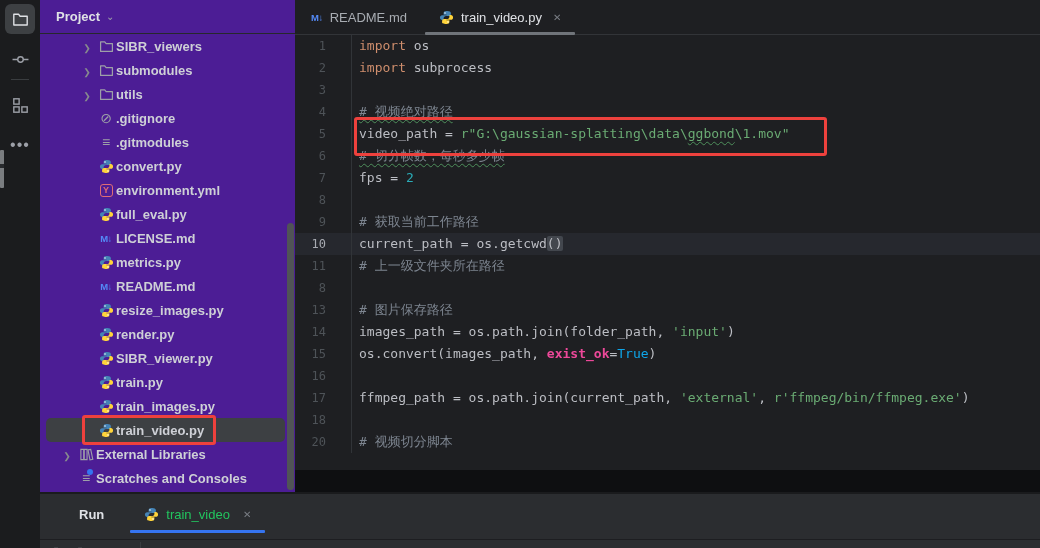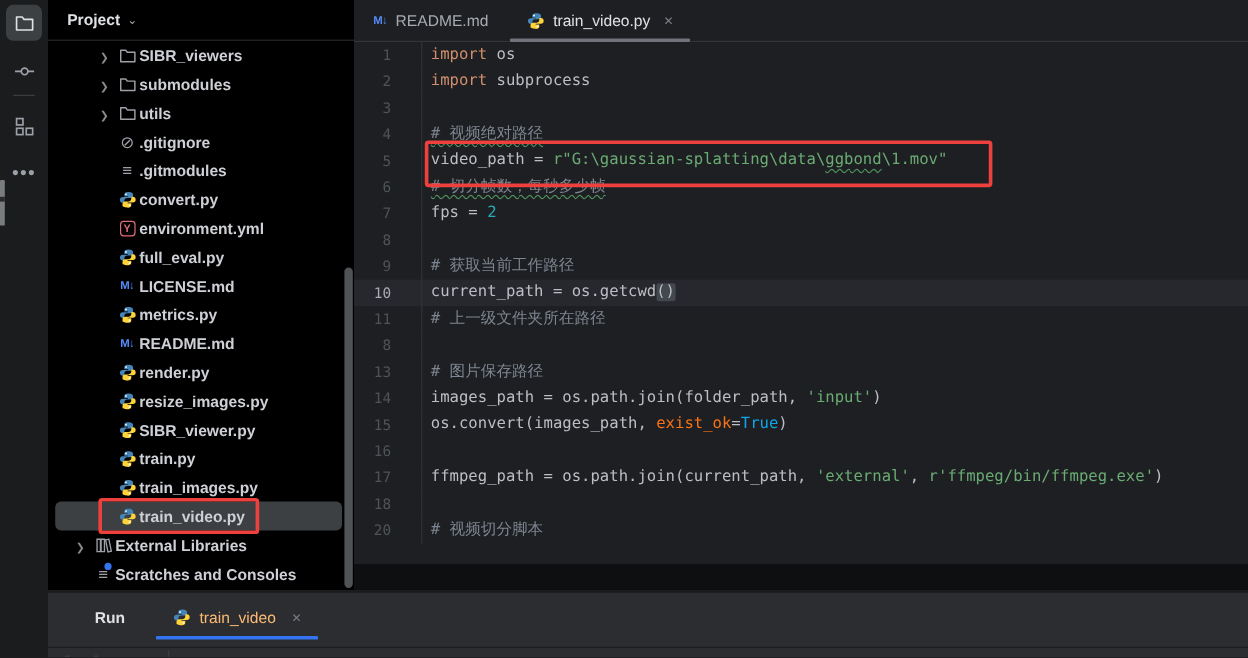--- a/index.html
+++ b/index.html
@@ -13,21 +13,21 @@
   .activity-bar { position:absolute; left:0; top:0; width:40px; height:548px; background:#1b1c1e; }
   .ab-btn { position:absolute; left:5px; width:30px; height:30px; border-radius:6px;
             display:flex; align-items:center; justify-content:center; color:#9da0a8; }
   .ab-btn.active { background:#3d4043; color:#dfe1e5; }
   .ab-divider { position:absolute; left:11px; width:18px; height:1px; background:#3a3d40; }
   .ab-more { font-size:16px; letter-spacing:1px; color:#9da0a8; }
   .artifact { position:absolute; left:0; top:150px; width:4px; height:38px; background:#8b8e92;
               border-radius:1px; opacity:.85; }
   .artifact::after { content:""; position:absolute; left:0; top:14px; width:4px; height:4px; background:#2b2d30; }
   
-  .project-panel { position:absolute; left:40px; top:0; width:255px; height:492px; background:#000000; overflow:hidden; }
+  .project-panel { position:absolute; left:40px; top:0; width:255px; height:492px; background:#4c1d95; overflow:hidden; }
   .pp-header { height:34px; display:flex; align-items:center; padding-left:16px; gap:6px;
                border-bottom:1px solid #26282b; }
   .pp-title { font-weight:bold; color:#dfe1e5; }
   .pp-chev { color:#9da0a8; font-size:10px; }
   .tree { position:absolute; top:34px; left:0; right:0; }
   .tree-row { height:24px; display:flex; align-items:center; cursor:default; }
   .tree-row.selected { background:#3d4043; border-radius:5px; margin:0 10px 0 6px; }
   .tree-row.selected .pad-fix { margin-left:-6px; }
   .chev-slot { width:18px; text-align:center; flex:none; }
   .chev { color:#87898e; font-size:9px; }
@@ -58,31 +58,31 @@
         border-right:1px solid #313438; font-size:12px; }
   .code-line.current .ln { color:#a8abb2; }
   .ct { padding-left:7px; }
   .tk-k { color:#cf8e6d; }
   .tk-p { color:#bcbec4; }
   .tk-c { color:#7d8590; }
   .tk-cw { color:#7d8590; text-decoration:underline wavy #4e8f5b 1px; text-underline-offset:3px; }
   .tk-s { color:#6aab73; }
   .tk-sw { color:#6aab73; text-decoration:underline wavy #4e8f5b 1px; text-underline-offset:3px; }
   .tk-n { color:#2aacb8; }
-  .tk-a { color:#f97316; }
+  .tk-a { color:#ec4899;font-weight:bold; }
   .tk-b { color:#0ea5e9; }
   .tk-hp { color:#bcbec4; background:#43474e; border-radius:2px; }
   .black-band { position:absolute; left:295px; top:470px; width:745px; height:24px; background:#0e0f11; }
   
   .run-panel { position:absolute; left:40px; top:492px; width:1000px; height:56px;
                background:#2b2d30; border-top:2px solid #1a1b1d; overflow:hidden; }
   .run-row { display:flex; align-items:center; height:41px;margin-left:22px; }
   .run-title { font-weight:bold; color:#dfe1e5; margin-left:17px; }
   .rtab { position:relative; display:flex; align-items:center; gap:7px; padding:0 14px; height:41px; margin-left:26px; }
-  .rtab .tlabel { color:#fdba74; }
+  .rtab .tlabel { color:#22c55e; }
   .rtab .tclose { color:#7a7e85; font-size:10px; margin-left:6px; }
   .rtab::after { content:""; position:absolute; left:0; right:0; bottom:2px; height:3px;
                  background:#3574f0; border-radius:1px; }
   .run-bottom { position:absolute; left:0; right:0; top:45px; height:11px; border-top:1px solid #1d1e21; }
   .rb-glyph { position:absolute; top:3px; color:#56585c; font-size:12px; line-height:10px; }
   .rb-div { position:absolute; left:100px; top:2px; width:1px; height:9px; background:#3a3d40; }
   
   .anno-box { position:absolute; border:3px solid #ee413d; border-radius:3px; pointer-events:none; }
   .anno-code { left:354px; top:117px; width:473px; height:39px; }
   .anno-tree { left:82px; top:415px; width:134px; height:30px; }
@@ -239,34 +239,34 @@
           <span class="pad-fix" style="display:inline-block;width:38px;flex:none"></span>
           <span class="chev-slot"></span>
           <span class="tree-ic">
             <svg width="15" height="15" viewBox="0 0 16 16">
       <path fill="#4584b6" d="M7.9 1C6 1 4.9 1.9 4.9 3.4V5h3.3v.6H3.4C1.9 5.6 1 6.6 1 8.1s.9 2.6 2.4 2.6h1.5V8.9c0-1.4 1.2-2.5 2.6-2.5h3.1c1.2 0 2.1-1 2.1-2.2V3.4C12.7 1.9 11 1 9.1 1z"></path>
       <path fill="#ffd43b" d="M8.1 15c1.9 0 3-.9 3-2.4V11H7.8v-.6h4.8c1.5 0 2.4-1 2.4-2.5S14.1 5.3 12.6 5.3h-1.5v1.8c0 1.4-1.2 2.5-2.6 2.5H5.4c-1.2 0-2.1 1-2.1 2.2v1.8C3.3 14.1 6.2 15 8.1 15z"></path>
       <circle cx="6.4" cy="3.1" r=".8" fill="#fff"></circle>
               <circle cx="9.6" cy="12.9" r=".8" fill="#fff"></circle>
             </svg>
           </span>
+          <span class="tree-label">resize_images.py</span>
+        </div>
+        <div class="tree-row">
+          <span class="pad-fix" style="display:inline-block;width:38px;flex:none"></span>
+          <span class="chev-slot"></span>
+          <span class="tree-ic">
+            <svg width="15" height="15" viewBox="0 0 16 16">
+      <path fill="#4584b6" d="M7.9 1C6 1 4.9 1.9 4.9 3.4V5h3.3v.6H3.4C1.9 5.6 1 6.6 1 8.1s.9 2.6 2.4 2.6h1.5V8.9c0-1.4 1.2-2.5 2.6-2.5h3.1c1.2 0 2.1-1 2.1-2.2V3.4C12.7 1.9 11 1 9.1 1z"></path>
+      <path fill="#ffd43b" d="M8.1 15c1.9 0 3-.9 3-2.4V11H7.8v-.6h4.8c1.5 0 2.4-1 2.4-2.5S14.1 5.3 12.6 5.3h-1.5v1.8c0 1.4-1.2 2.5-2.6 2.5H5.4c-1.2 0-2.1 1-2.1 2.2v1.8C3.3 14.1 6.2 15 8.1 15z"></path>
+      <circle cx="6.4" cy="3.1" r=".8" fill="#fff"></circle>
+              <circle cx="9.6" cy="12.9" r=".8" fill="#fff"></circle>
+            </svg>
+          </span>
           <span class="tree-label">render.py</span>
-        </div>
-        <div class="tree-row">
-          <span class="pad-fix" style="display:inline-block;width:38px;flex:none"></span>
-          <span class="chev-slot"></span>
-          <span class="tree-ic">
-            <svg width="15" height="15" viewBox="0 0 16 16">
-      <path fill="#4584b6" d="M7.9 1C6 1 4.9 1.9 4.9 3.4V5h3.3v.6H3.4C1.9 5.6 1 6.6 1 8.1s.9 2.6 2.4 2.6h1.5V8.9c0-1.4 1.2-2.5 2.6-2.5h3.1c1.2 0 2.1-1 2.1-2.2V3.4C12.7 1.9 11 1 9.1 1z"></path>
-      <path fill="#ffd43b" d="M8.1 15c1.9 0 3-.9 3-2.4V11H7.8v-.6h4.8c1.5 0 2.4-1 2.4-2.5S14.1 5.3 12.6 5.3h-1.5v1.8c0 1.4-1.2 2.5-2.6 2.5H5.4c-1.2 0-2.1 1-2.1 2.2v1.8C3.3 14.1 6.2 15 8.1 15z"></path>
-      <circle cx="6.4" cy="3.1" r=".8" fill="#fff"></circle>
-              <circle cx="9.6" cy="12.9" r=".8" fill="#fff"></circle>
-            </svg>
-          </span>
-          <span class="tree-label">resize_images.py</span>
         </div>
         <div class="tree-row">
           <span class="pad-fix" style="display:inline-block;width:38px;flex:none"></span>
           <span class="chev-slot"></span>
           <span class="tree-ic">
             <svg width="15" height="15" viewBox="0 0 16 16">
       <path fill="#4584b6" d="M7.9 1C6 1 4.9 1.9 4.9 3.4V5h3.3v.6H3.4C1.9 5.6 1 6.6 1 8.1s.9 2.6 2.4 2.6h1.5V8.9c0-1.4 1.2-2.5 2.6-2.5h3.1c1.2 0 2.1-1 2.1-2.2V3.4C12.7 1.9 11 1 9.1 1z"></path>
       <path fill="#ffd43b" d="M8.1 15c1.9 0 3-.9 3-2.4V11H7.8v-.6h4.8c1.5 0 2.4-1 2.4-2.5S14.1 5.3 12.6 5.3h-1.5v1.8c0 1.4-1.2 2.5-2.6 2.5H5.4c-1.2 0-2.1 1-2.1 2.2v1.8C3.3 14.1 6.2 15 8.1 15z"></path>
       <circle cx="6.4" cy="3.1" r=".8" fill="#fff"></circle>
               <circle cx="9.6" cy="12.9" r=".8" fill="#fff"></circle>

